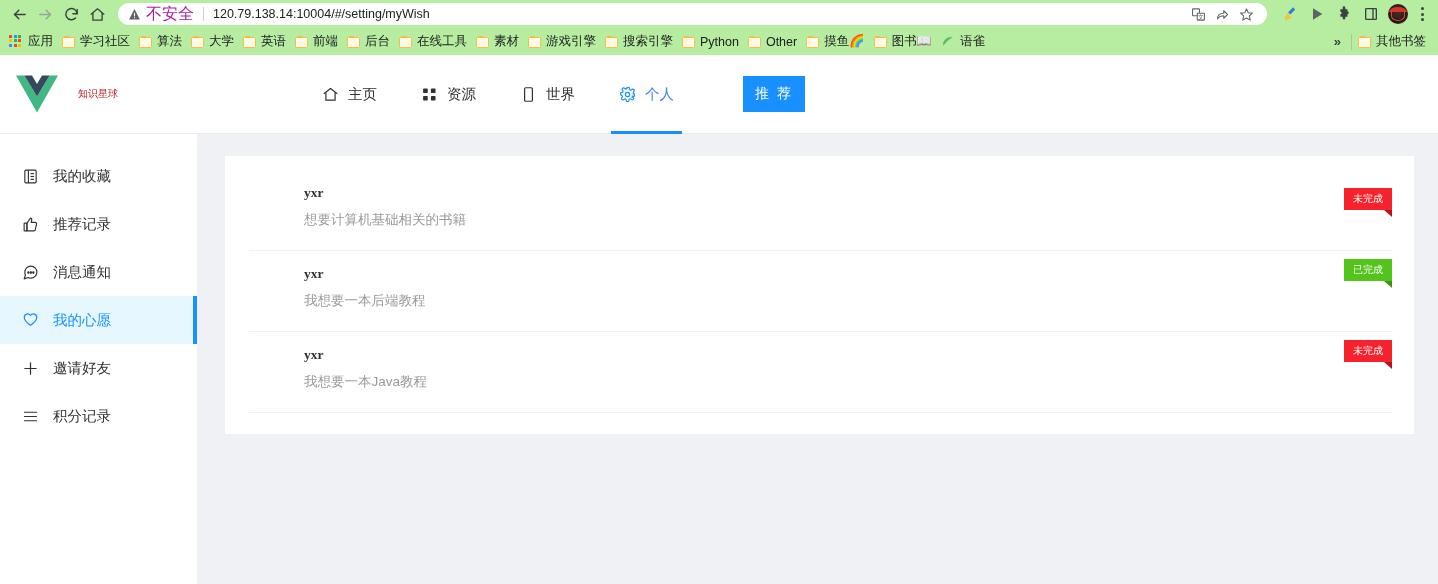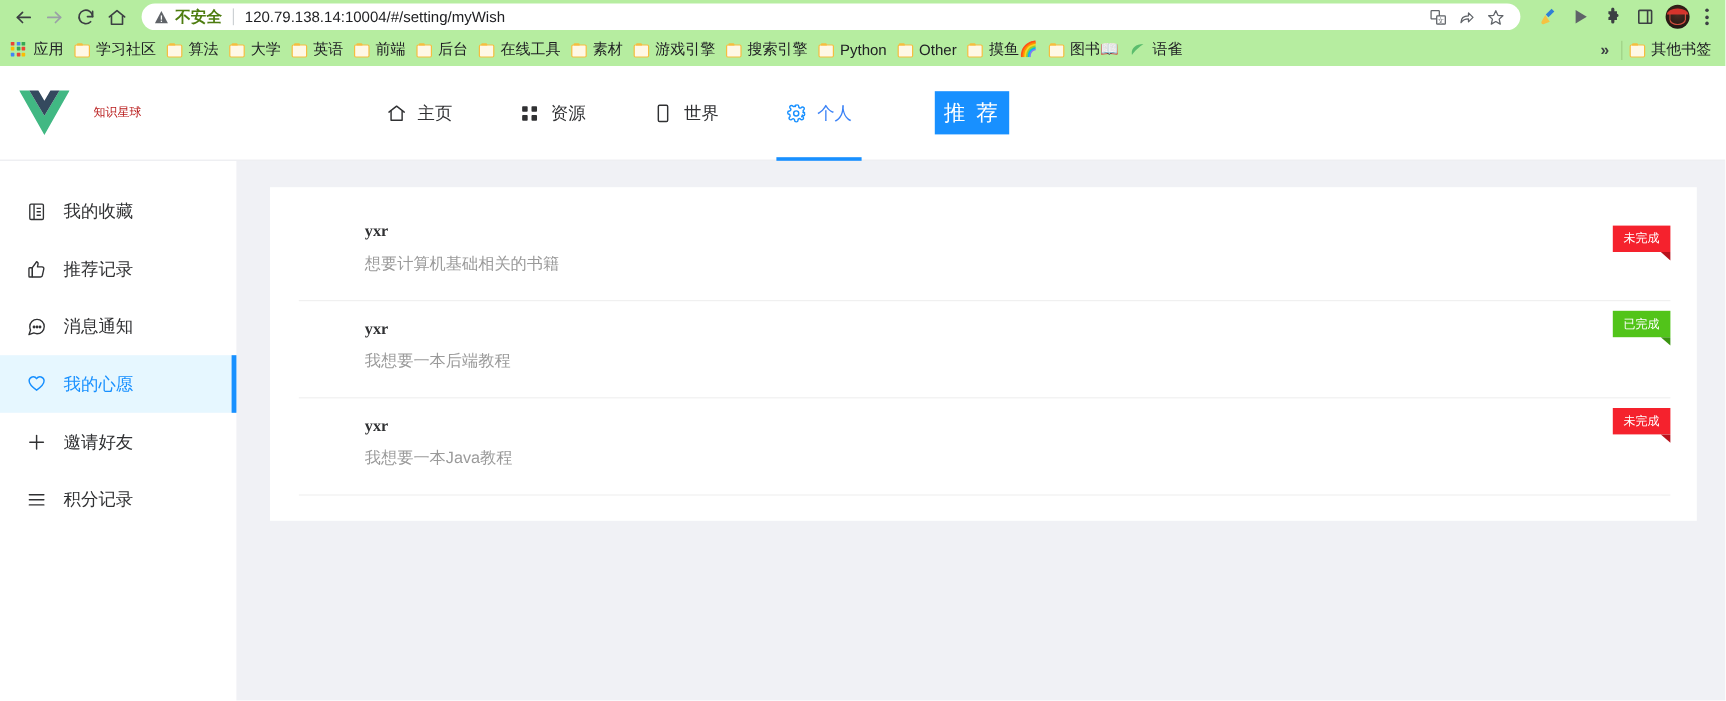--- a/index.html
+++ b/index.html
@@ -50,25 +50,24 @@
     padding: 0 10px;
     box-sizing: border-box;
     min-width: 0;
   }
   .warn-icon {
     width: 13px; height: 13px;
     flex: 0 0 auto;
     margin-right: 5px;
   }
   .omnibox-insecure {
-    font-size: 13px;
-    color: #4d7c0f;
+    font-size: 16px;
+    color: #a21caf;
     white-space: nowrap;
     flex: 0 0 auto;
-    font-weight: bold;
   }
   .omnibox-sep {
     width: 1px;
     height: 14px;
     background: #cdd1d4;
     margin: 0 9px;
     flex: 0 0 auto;
   }
   .omnibox-url {
     font-size: 12.5px;
@@ -235,21 +234,21 @@
   .vue-logo { width: 42px; height: 38px; display:block; }
   .brand-title {
     font-size: 10px;
     color: #b91c1c;
   }
   .nav-tabs {
     display: flex;
     align-items: flex-end;
     height: 79px;
     flex: 0 0 auto;
-    gap: 12px;
+    gap: 0;
   }
   .nav-tab {
     display: flex;
     align-items: center;
     gap: 9px;
     padding: 0 22px;
     height: 79px;
     box-sizing: border-box;
     font-size: 14.5px;
     color: #303133;
@@ -296,21 +295,21 @@
     cursor: pointer;
     padding: 0;
   }
   .rec-btn {
     margin-left: 47px;
     width: 62px;
     height: 36px;
     background: #1890ff;
     color: #fff;
     border: none;
-    font-size: 18px;
+    font-size: 14px;
     letter-spacing: 2px;
     display: flex;
     align-items: center;
     justify-content: center;
     flex: 0 0 auto;
     cursor: pointer;
     font-family: "Liberation Sans", sans-serif;
   }
   .header-avatar {
     margin-left: 43px;

